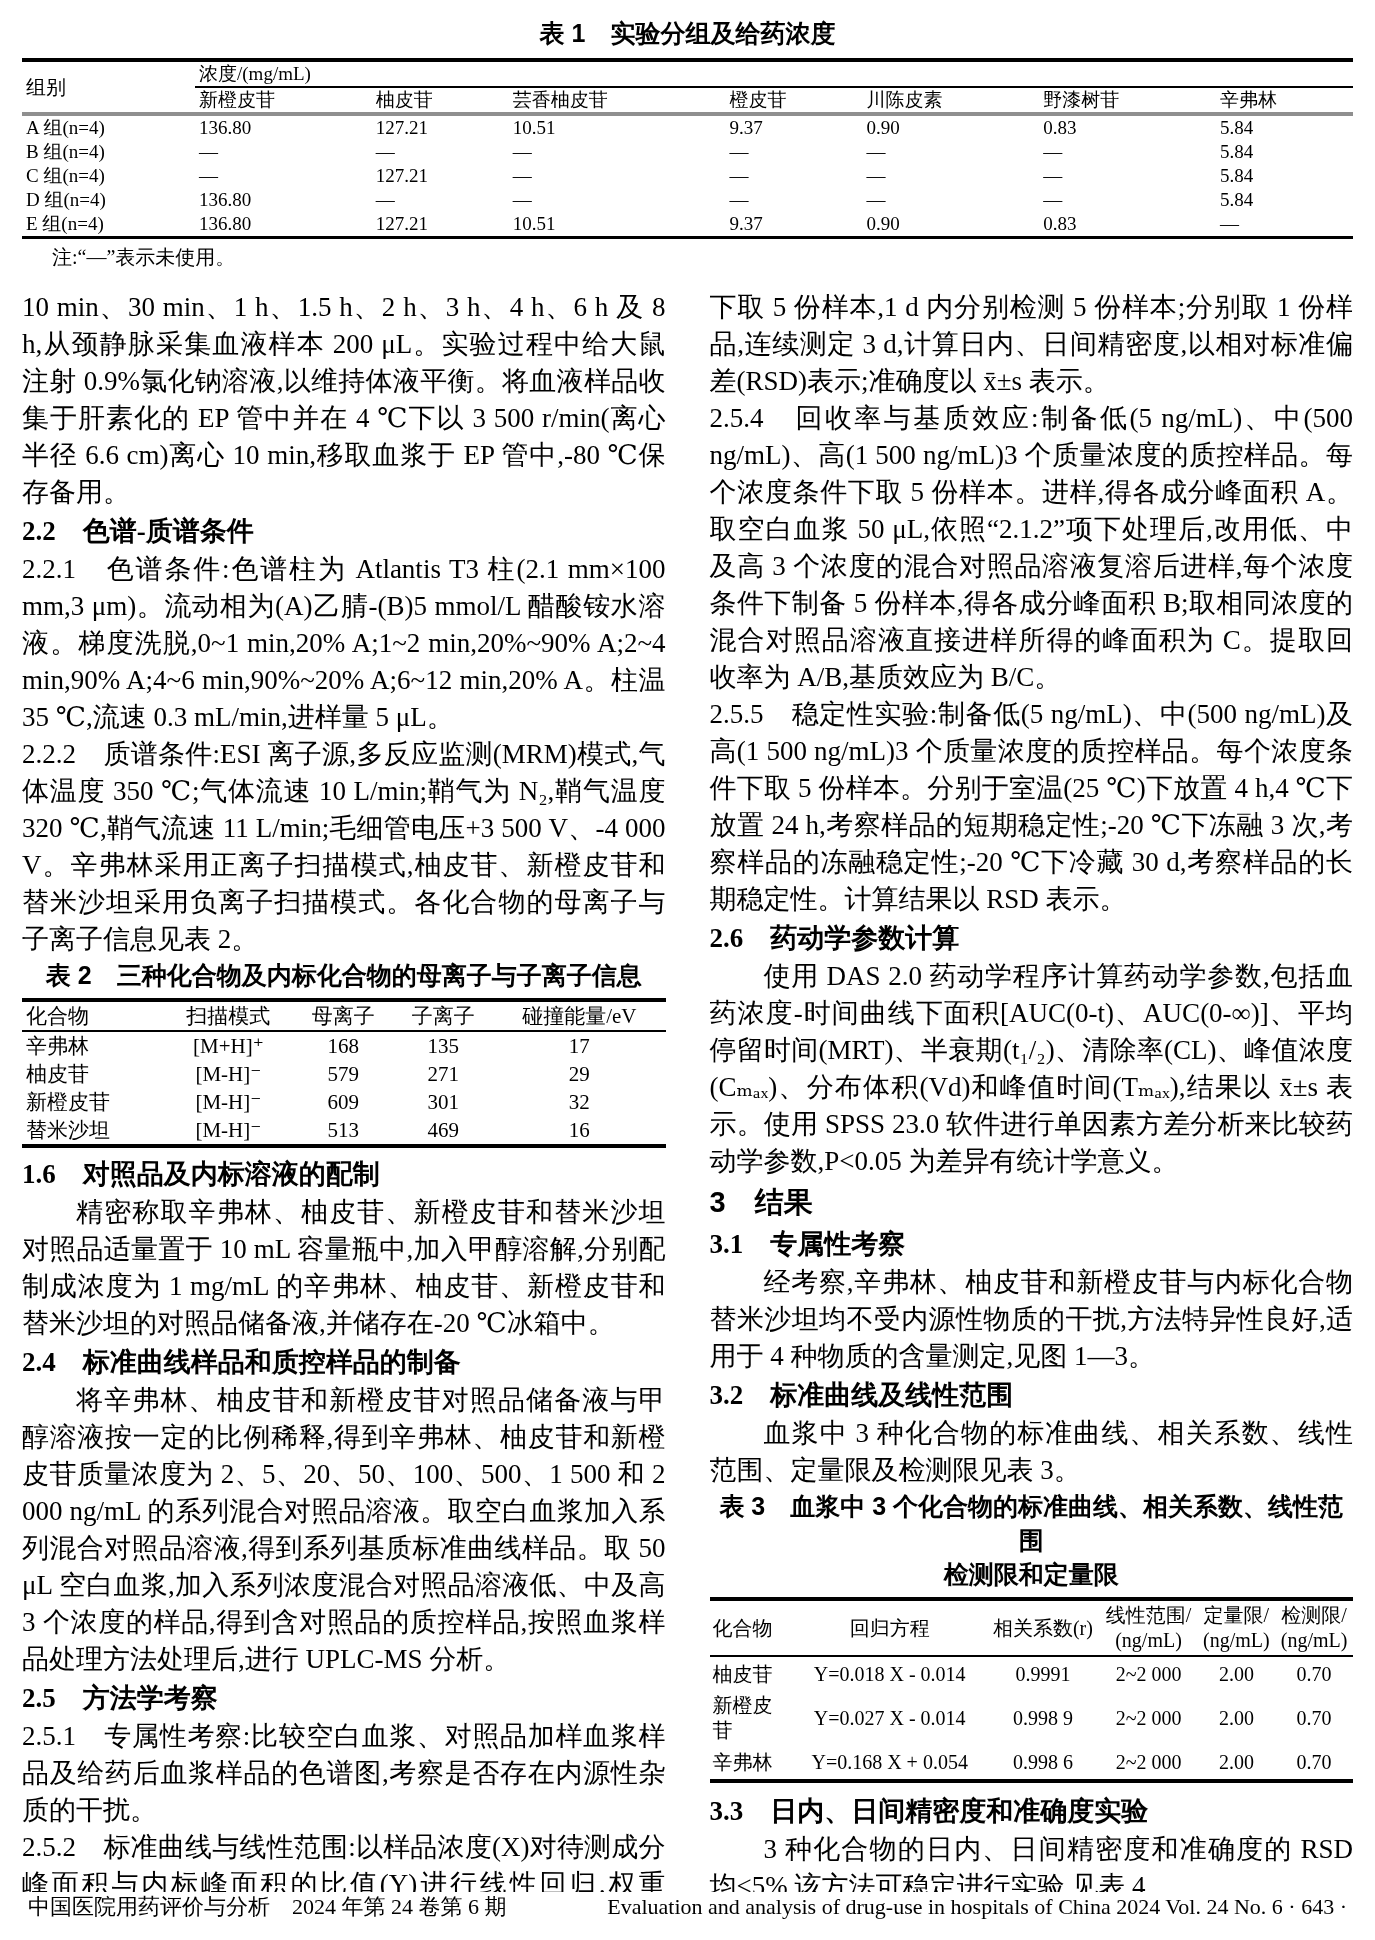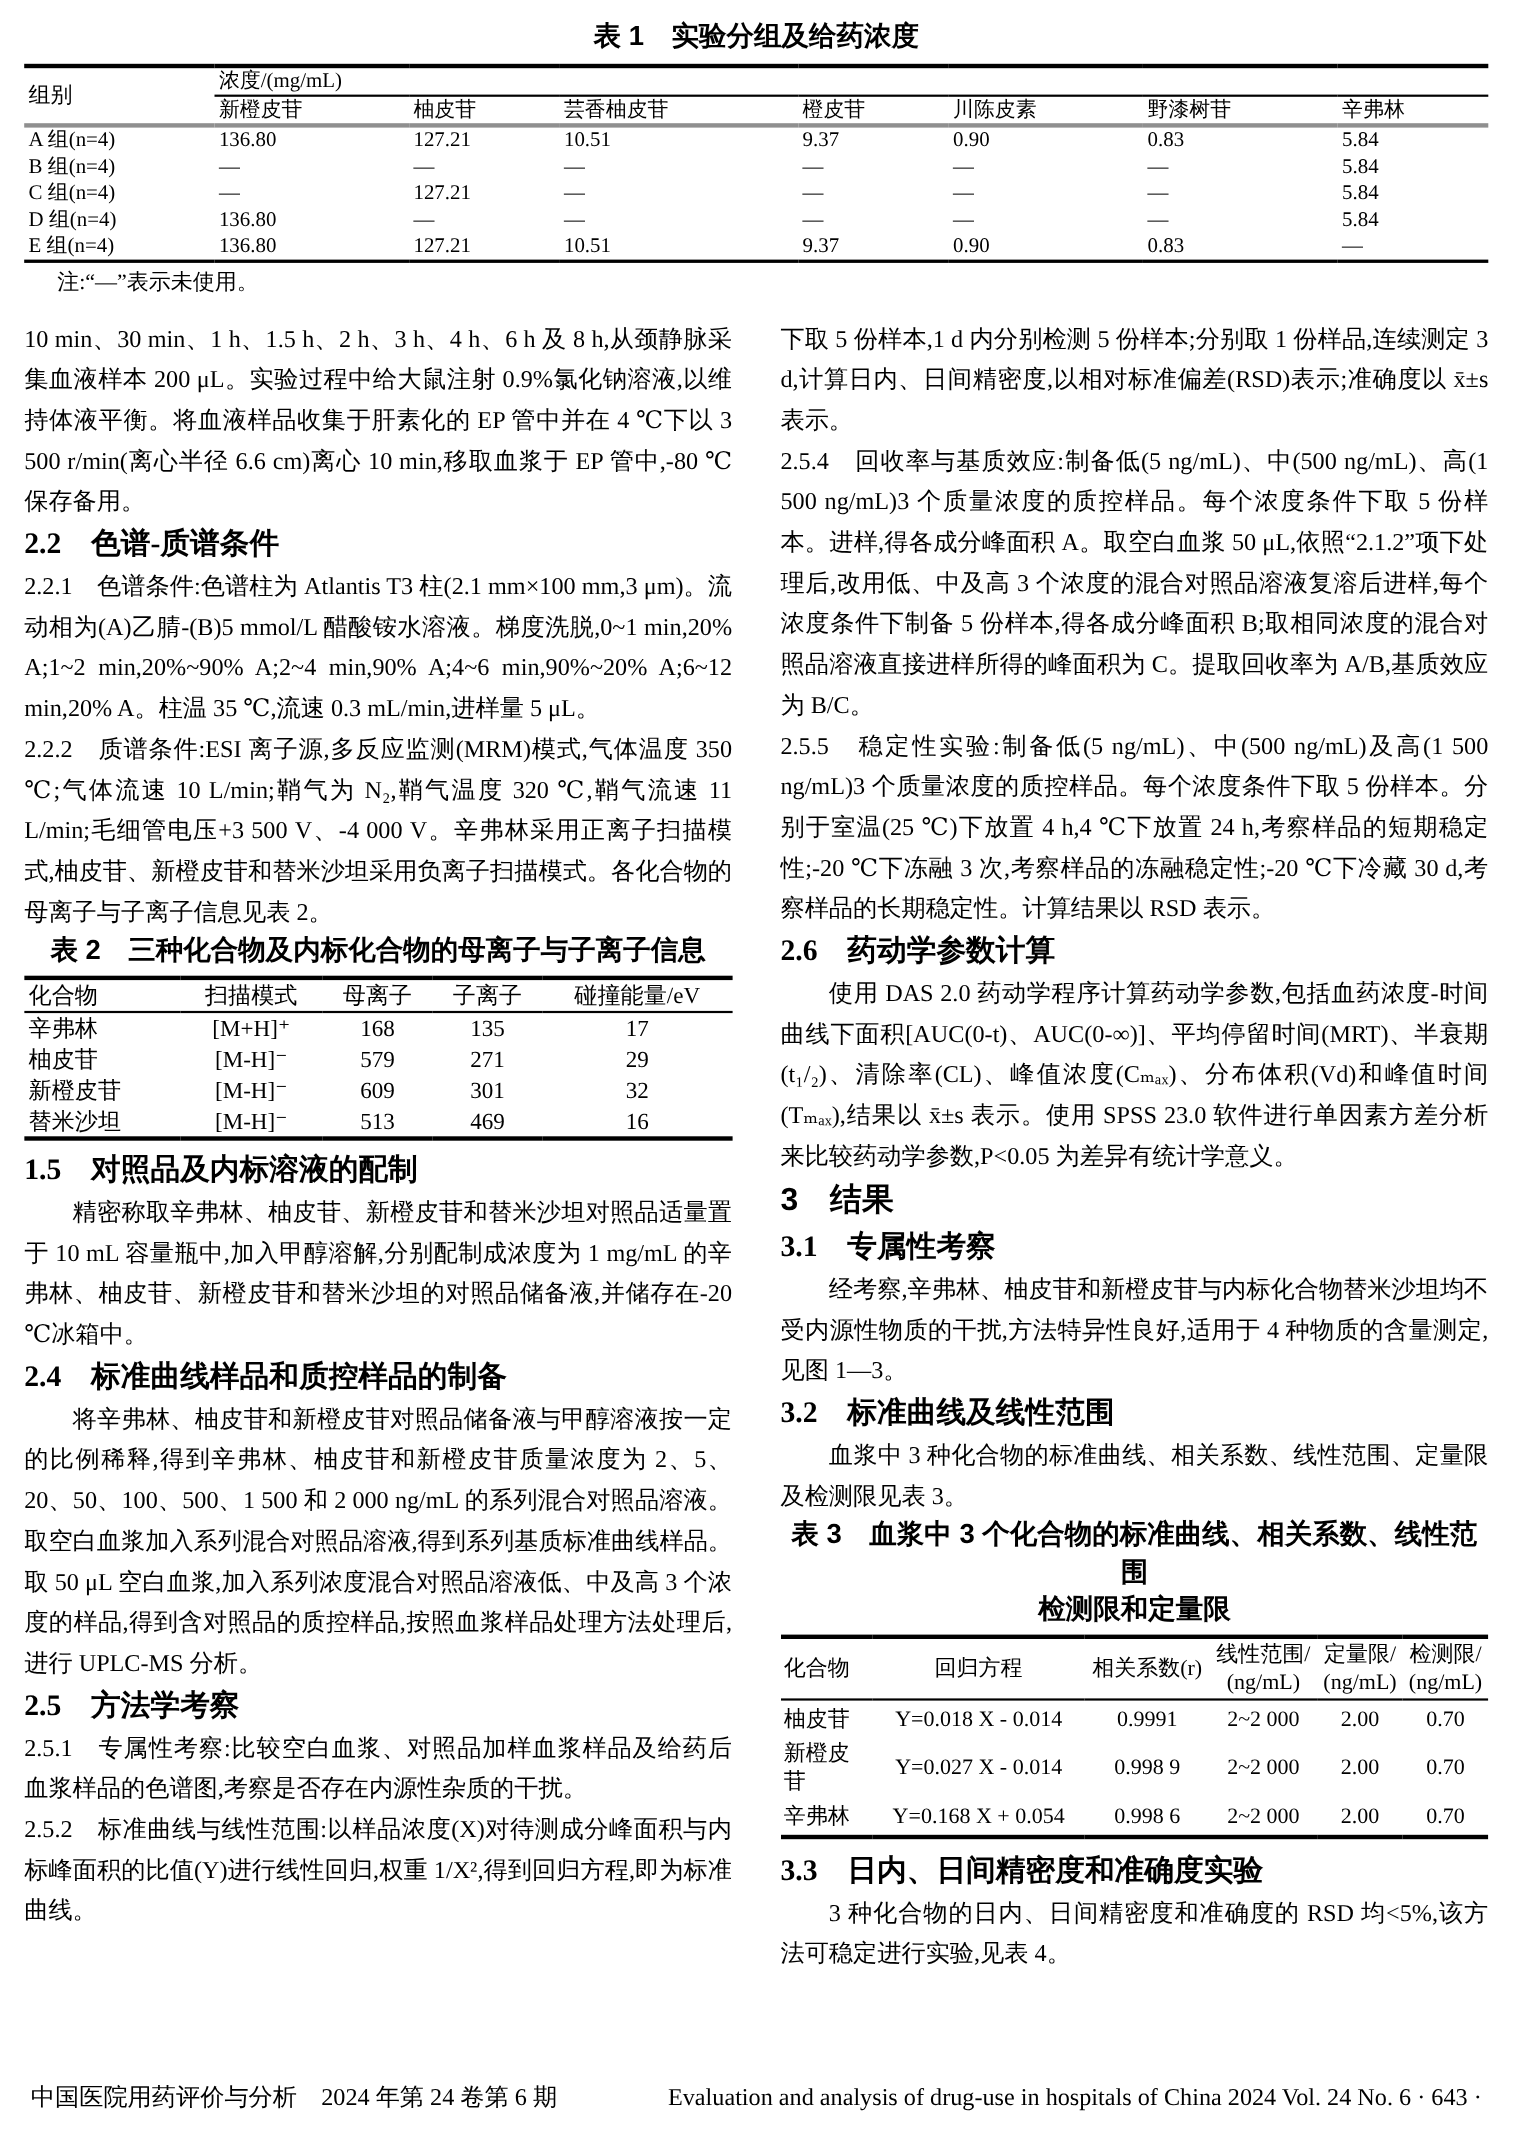--- a/index.html
+++ b/index.html
@@ -23,21 +23,21 @@
   .t1 .group-th { text-align:left; vertical-align:middle; width:13%;
                   border-bottom:4px solid #8f8f8f; font-size:20px; }
   .t1 .conc-th { border-bottom:2px solid #000; }
   .t1 .comp-th { border-bottom:4px solid #8f8f8f; }
   .t1 td.group { text-align:left; }
   .t1 tbody td { height:21px; }
   .note { font-size:20px; line-height:28px; margin:4px 0 10px 30px; }
   
   .columns { flex:1; display:flex; gap:44px; overflow:hidden; margin-top:8px; }
   .col { flex:1; min-width:0; }
-  .col p { margin:0; text-align:justify; font-size:22px; line-height:37px; }
+  .col p { margin:0; text-align:justify; font-size:27px; line-height:37px; }
   .col .indent { text-indent:2em; }
   .col h3 { margin:0; font-family:Liberation Serif, serif;
             font-size:27px; line-height:40px; font-weight:bold; }
   .col h2 { margin:0; font-family:"Liberation Sans","DejaVu Sans",sans-serif;
             font-size:29px; line-height:44px; font-weight:bold; }
   
   .t2 { width:100%; border-collapse:collapse; border-top:4px solid #000; border-bottom:4px solid #000;
         font-size:21px; line-height:26px; margin-bottom:6px; }
   .t2 th, .t2 td { padding:1px 4px; font-weight:normal; text-align:center; }
   .t2 th { border-bottom:2px solid #000; }
@@ -178,21 +178,21 @@
           <tr>
             <td class="c0">替米沙坦</td>
             <td>[M-H]⁻</td>
             <td>513</td>
             <td>469</td>
             <td>16</td>
           </tr>
         </tbody>
       </table>
 
-      <h3>1.5　对照品及内标溶液的配制</h3>
+      <h3>1.6　对照品及内标溶液的配制</h3>
       <p class="indent">精密称取辛弗林、柚皮苷、新橙皮苷和替米沙坦对照品适量置于 10 mL 容量瓶中,加入甲醇溶解,分别配制成浓度为 1 mg/mL 的辛弗林、柚皮苷、新橙皮苷和替米沙坦的对照品储备液,并储存在-20 ℃冰箱中。</p>
       <h3>2.4　标准曲线样品和质控样品的制备</h3>
       <p class="indent">将辛弗林、柚皮苷和新橙皮苷对照品储备液与甲醇溶液按一定的比例稀释,得到辛弗林、柚皮苷和新橙皮苷质量浓度为 2、5、20、50、100、500、1 500 和 2 000 ng/mL 的系列混合对照品溶液。取空白血浆加入系列混合对照品溶液,得到系列基质标准曲线样品。取 50 μL 空白血浆,加入系列浓度混合对照品溶液低、中及高 3 个浓度的样品,得到含对照品的质控样品,按照血浆样品处理方法处理后,进行 UPLC-MS 分析。</p>
       <h3>2.5　方法学考察</h3>
       <p>2.5.1　专属性考察:比较空白血浆、对照品加样血浆样品及给药后血浆样品的色谱图,考察是否存在内源性杂质的干扰。</p>
       <p>2.5.2　标准曲线与线性范围:以样品浓度(X)对待测成分峰面积与内标峰面积的比值(Y)进行线性回归,权重 1/X²,得到回归方程,即为标准曲线。</p>
 
     </div>
 
     <div class="col">

